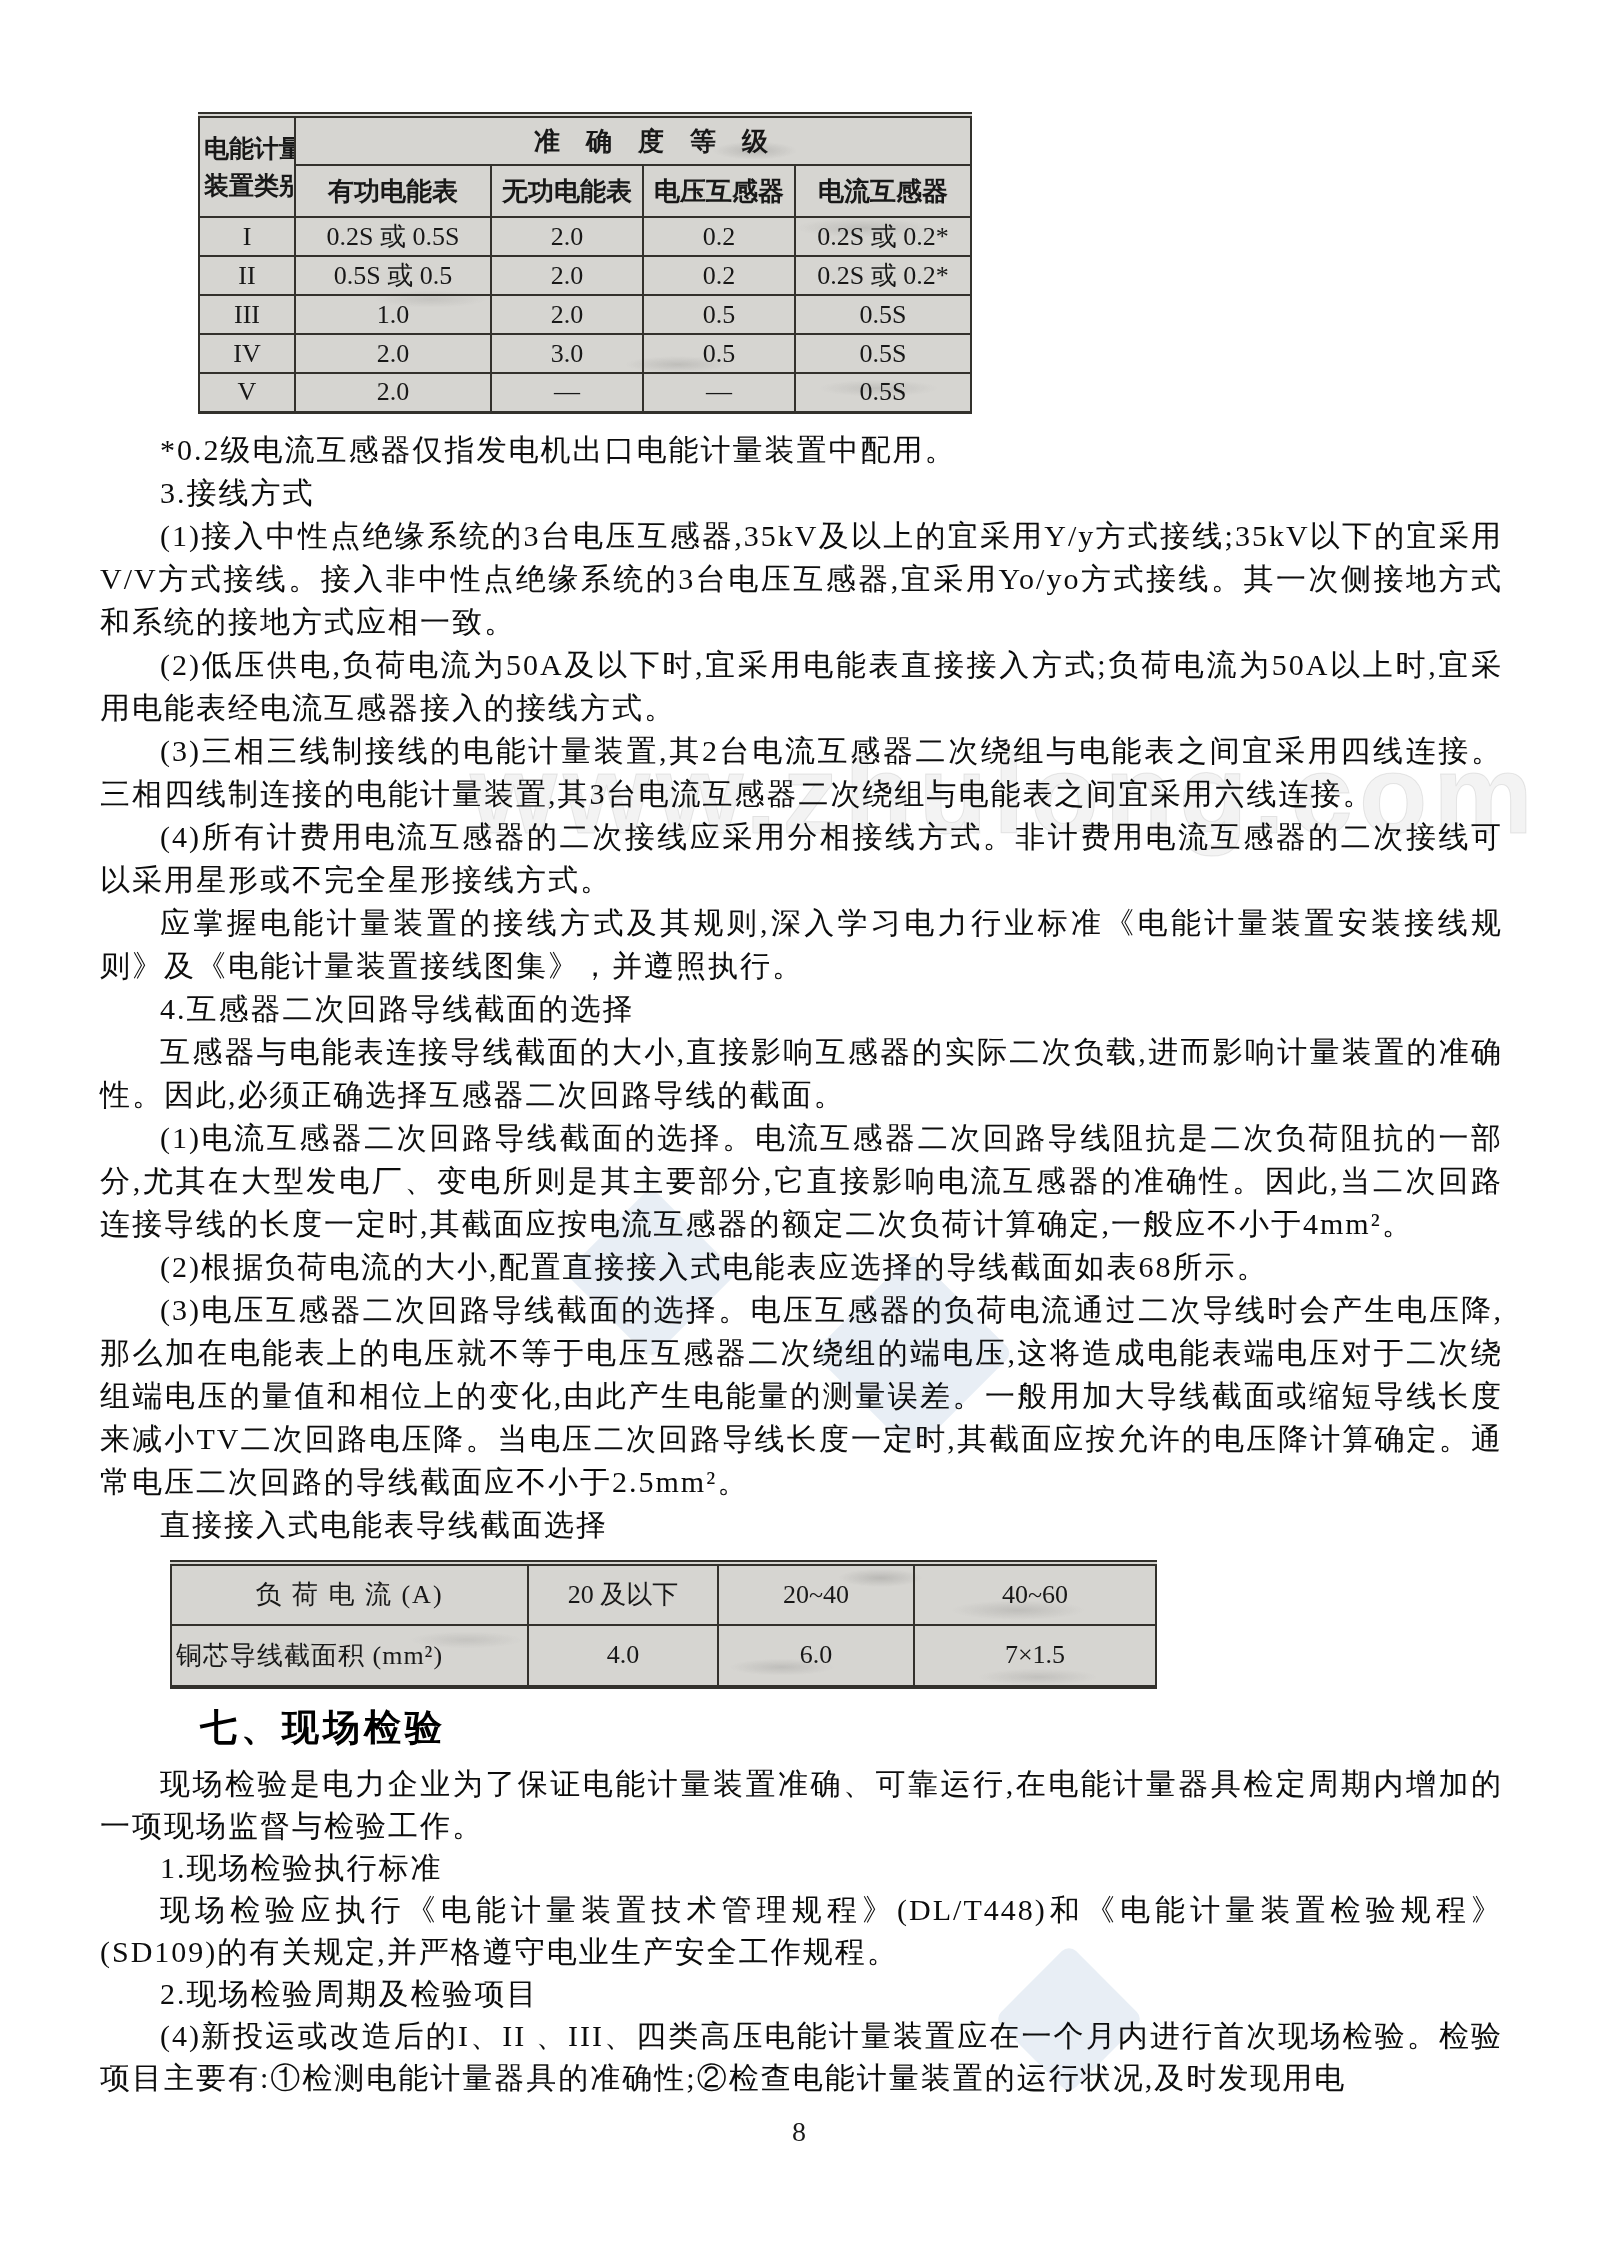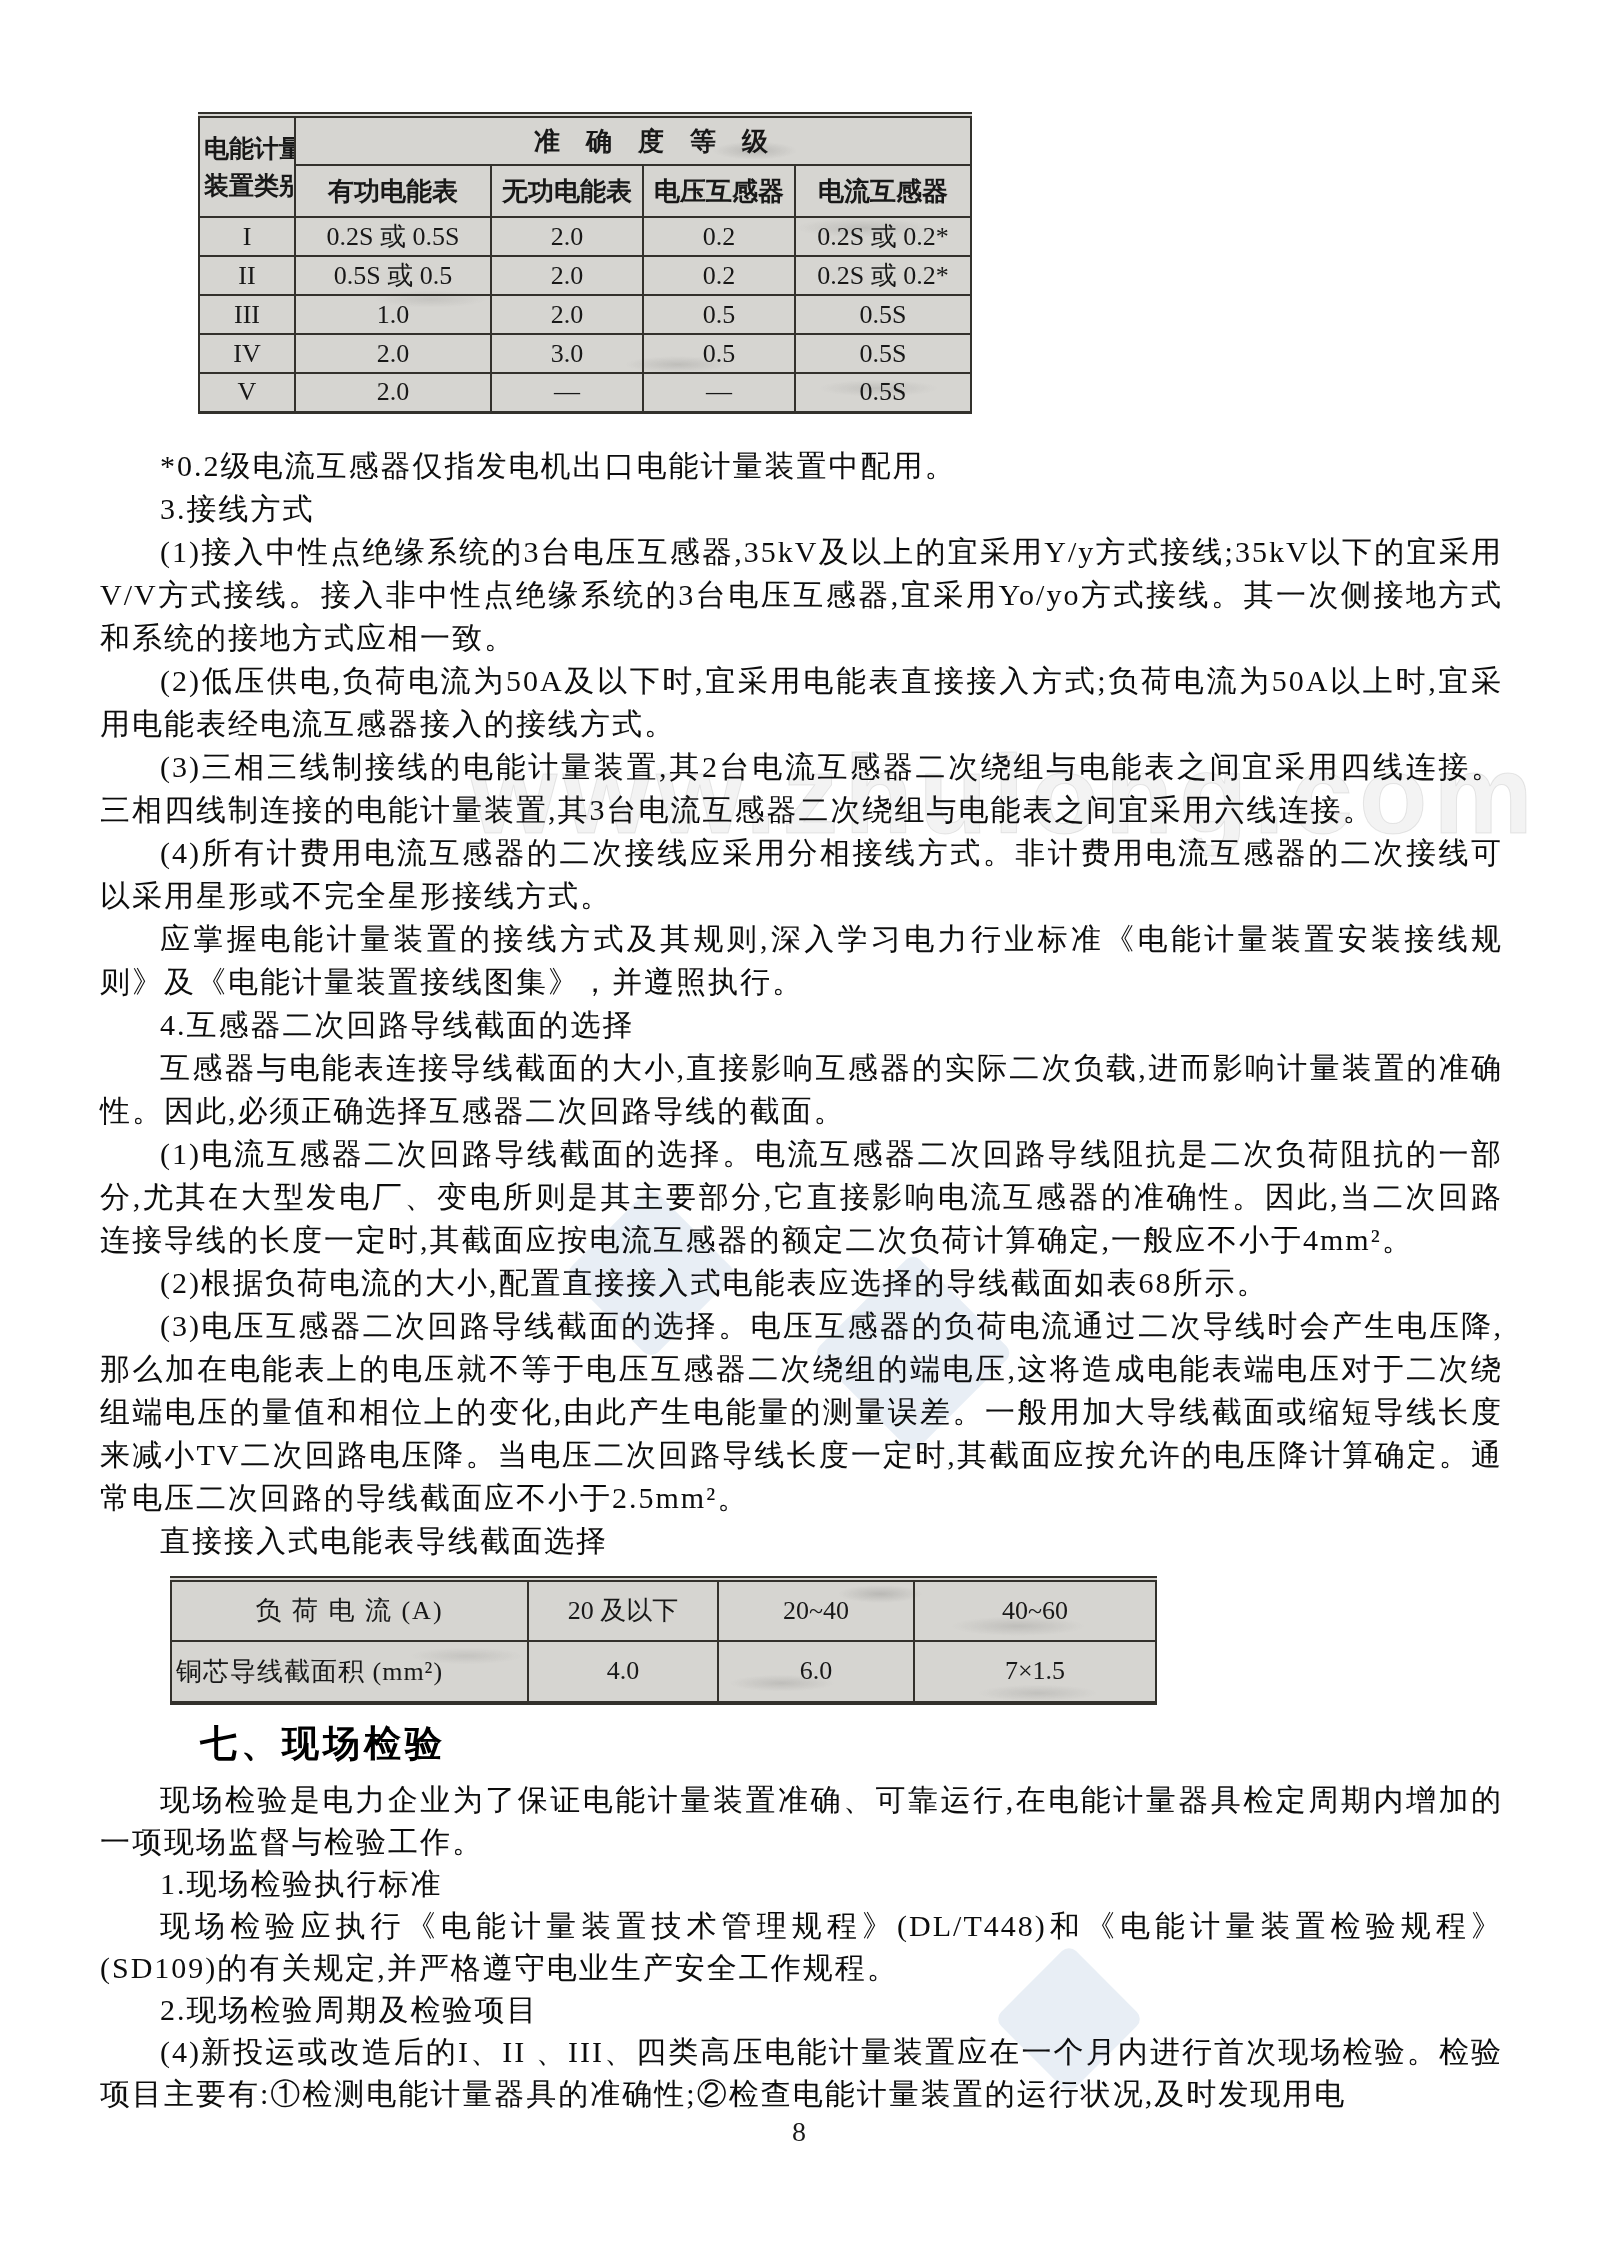--- a/index.html
+++ b/index.html
@@ -35,21 +35,21 @@
     border:2px solid #33312c;
     font-weight:normal;
     text-align:center;
     vertical-align:middle;
     padding:0 4px;
     overflow:hidden;
     white-space:nowrap;
   }
   .t1 {
     width:772px;
-    margin:0 0 30px 98px;
+    margin:0 0 14px 98px;
     border-top:6px double #33312c;
     border-bottom:3px solid #33312c;
   }
   .t1 thead tr.hr1 { height:50px; }
   .t1 thead tr.hr2 { height:52px; }
   .t1 tbody tr { height:39px; }
   .t1 .corner { line-height:1.5; font-size:25px; }
   .t1 .corner .cl { display:block; }
   .t1 .spanhead { letter-spacing:26px; font-weight:bold; text-indent:26px;padding-left:40px; }
   .t1 thead th { font-weight:bold; }

